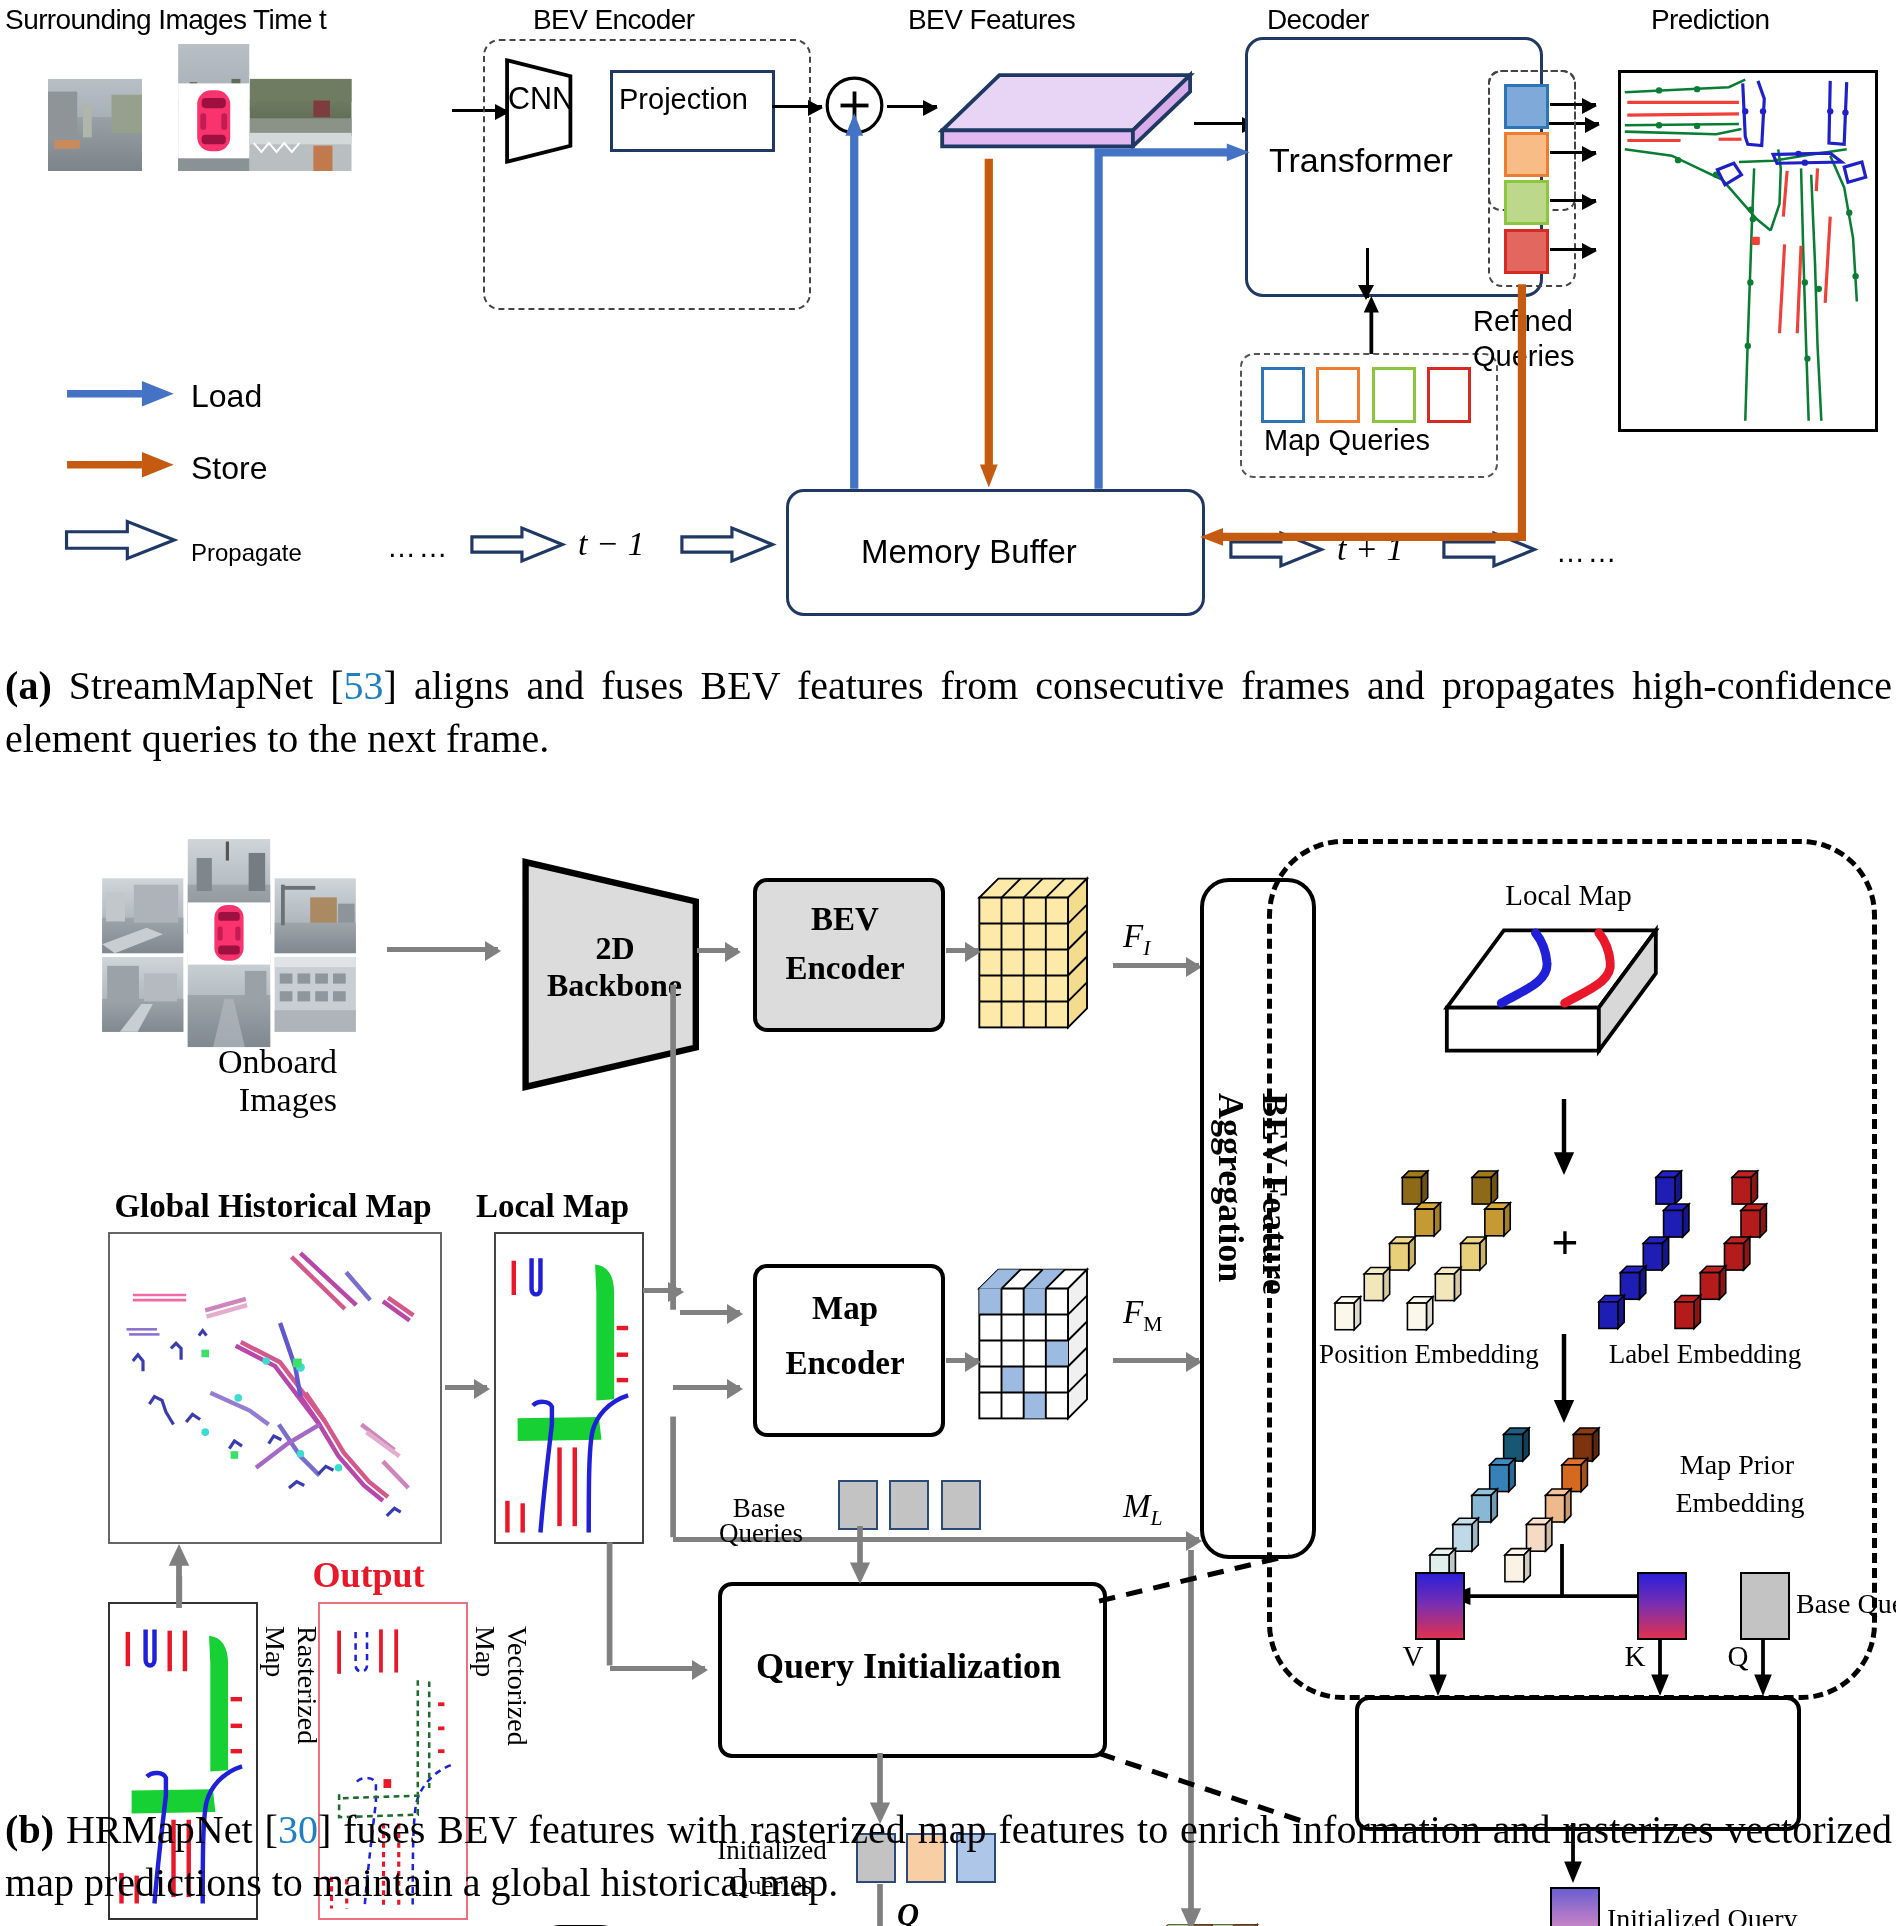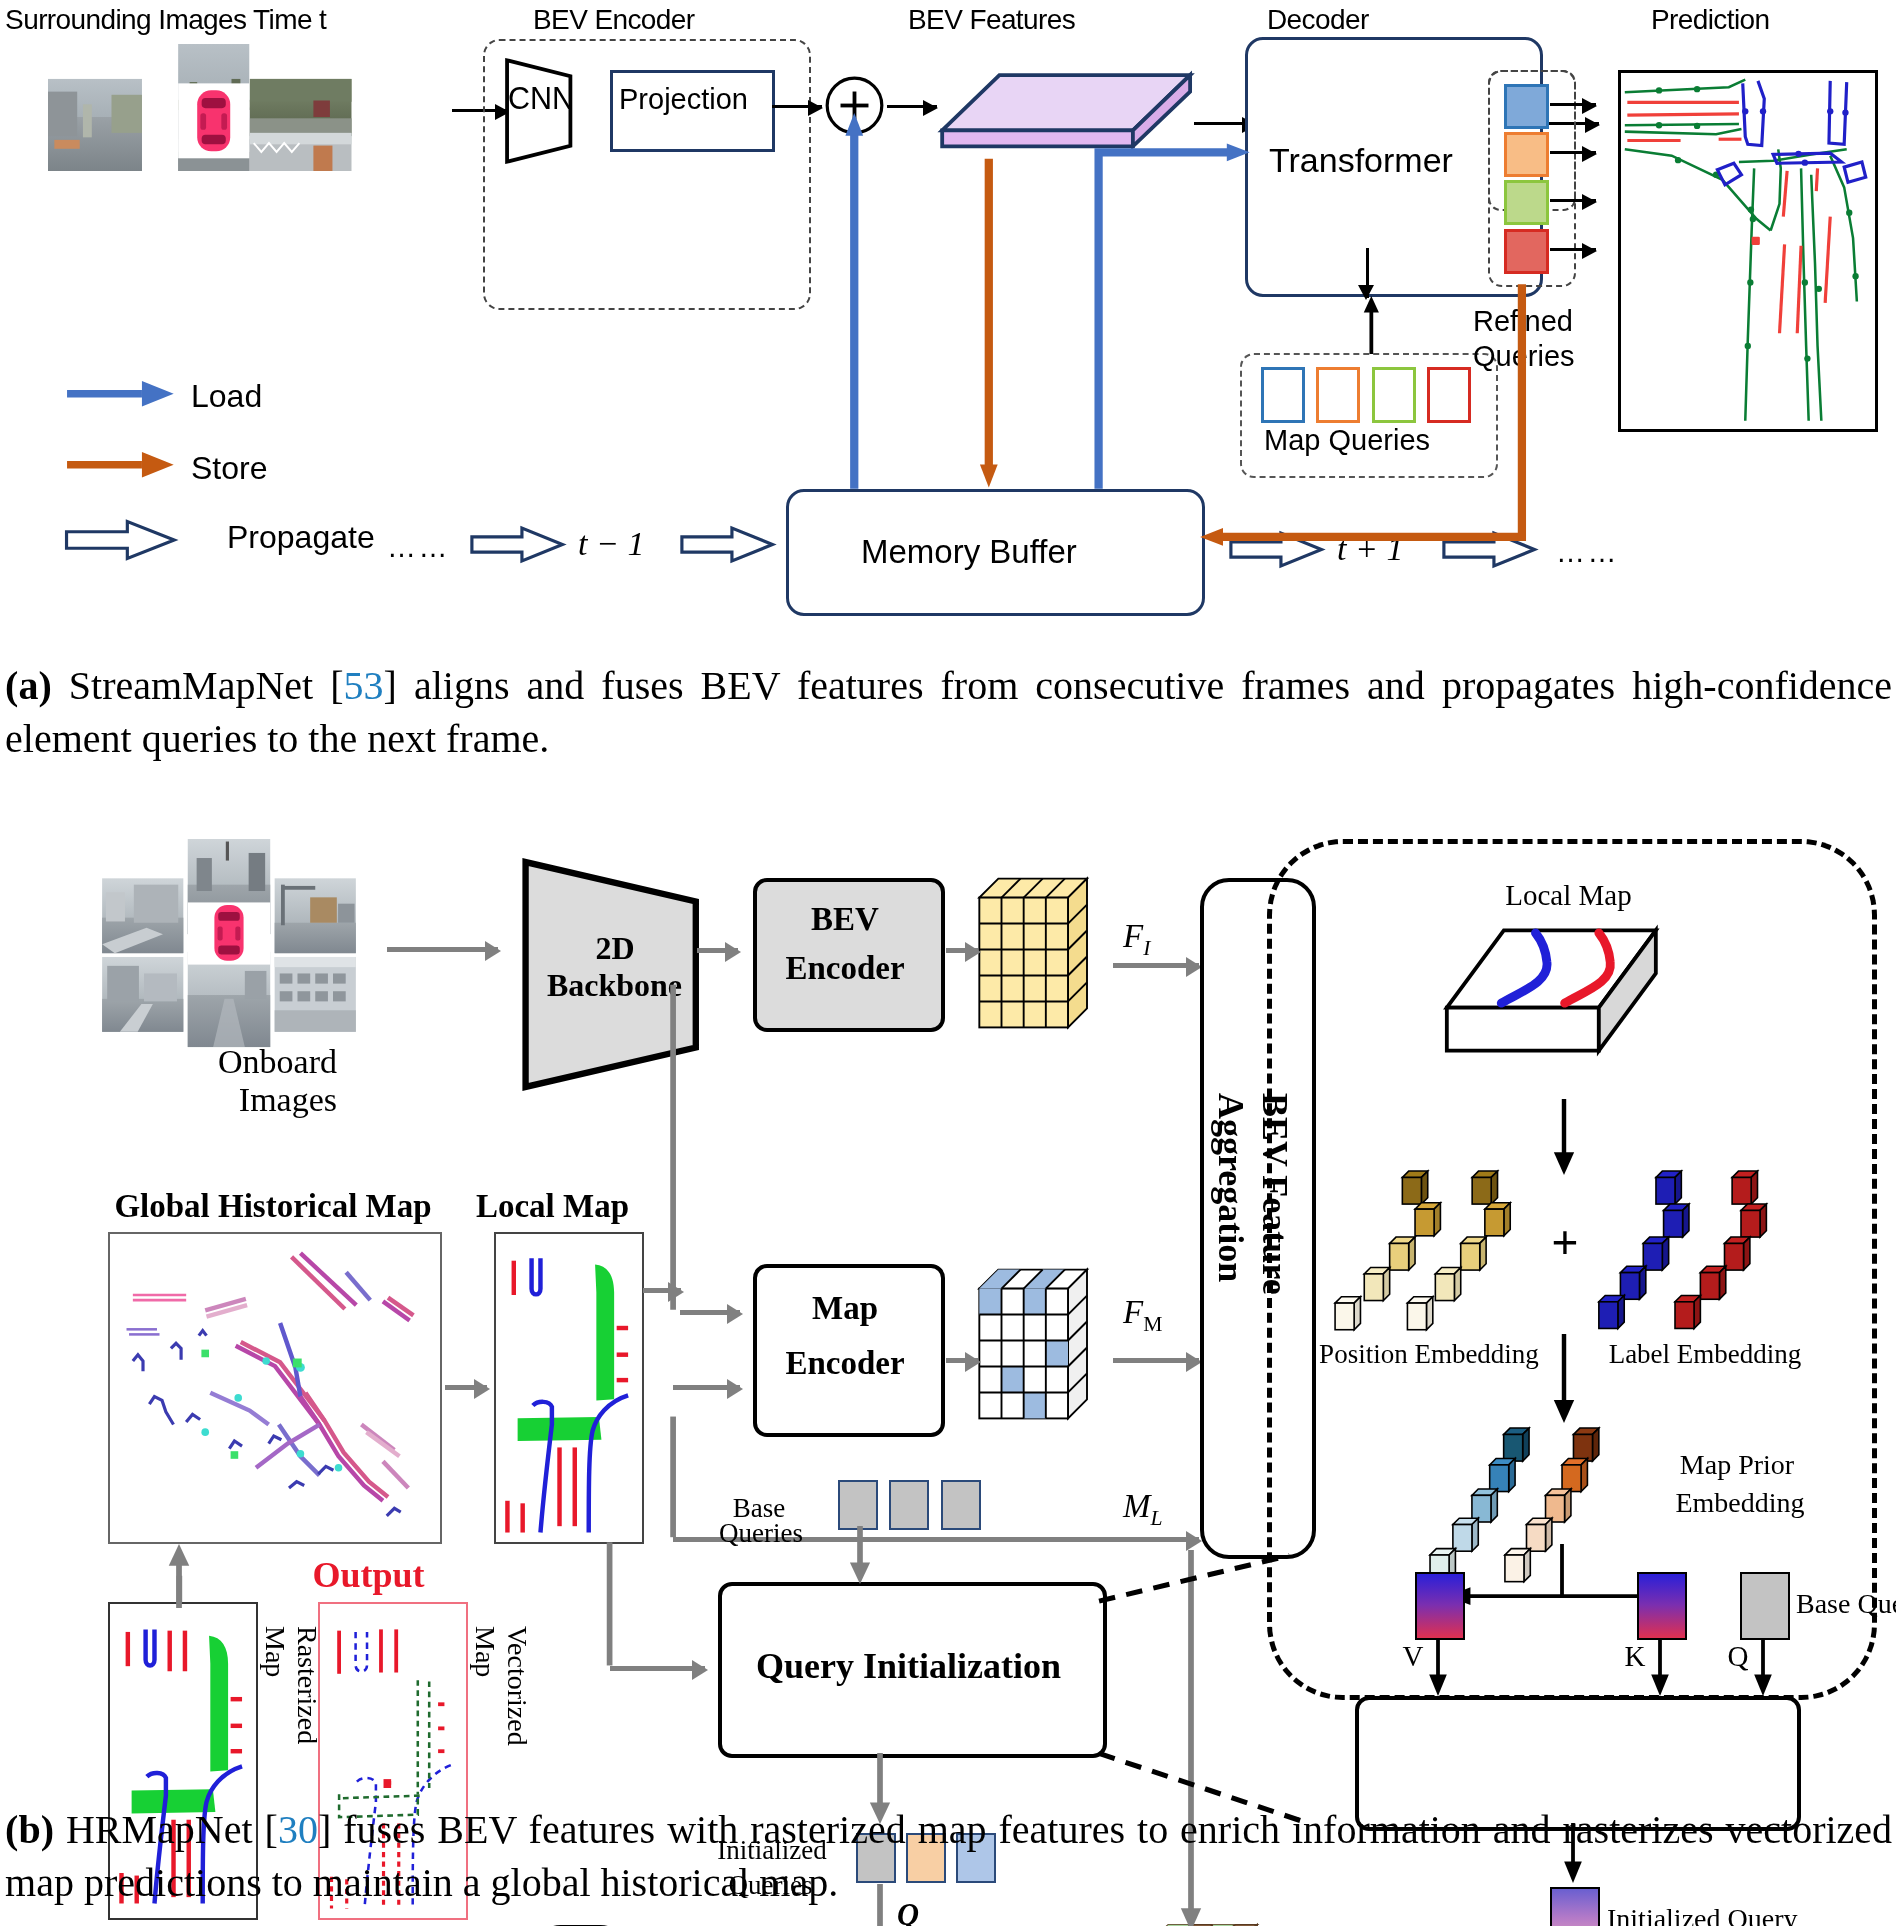--- a/index.html
+++ b/index.html
@@ -248,21 +248,21 @@
         <line x1="0" y1="20" x2="118" y2="20" stroke="#c55a11" stroke-width="12"></line>
         <polygon points="168,20 118,0 118,40" fill="#c55a11"></polygon>
       </svg>
   </div>
   <div class="lbl" style="left:191px;top:450px;font-size:32px;">Store</div>
   <div class="abs" style="left:64px;top:519px;width:114px;height:42px;">
     <svg width="114" height="42" viewBox="0 0 180 66">
         <polygon points="4,20 100,20 100,4 174,33 100,62 100,46 4,46" fill="#fff" stroke="#1f3864" stroke-width="5"></polygon>
       </svg>
   </div>
-  <div class="lbl" style="left:191px;top:519px;font-size:32px;margin-left:36px;">Propagate</div>
+  <div class="lbl" style="left:191px;top:539px;font-size:24px;">Propagate</div>
 
   <div class="lbl" style="left:387px;top:531px;font-size:29px;letter-spacing:2.5px;">……</div>
   <div class="abs" style="left:470px;top:526px;width:95px;height:37px;">
     <svg width="95" height="37" viewBox="0 0 150 58">
         <polygon points="3,17 82,17 82,3 146,29 82,55 82,41 3,41" fill="#fff" stroke="#1f3864" stroke-width="5"></polygon>
       </svg>
   </div>
   <div class="lbl serif" style="left:578px;top:525px;font-size:34px;font-style:italic;">t − 1</div>
   <div class="abs" style="left:680px;top:526px;width:95px;height:37px;">
     <svg width="95" height="37" viewBox="0 0 150 58">

